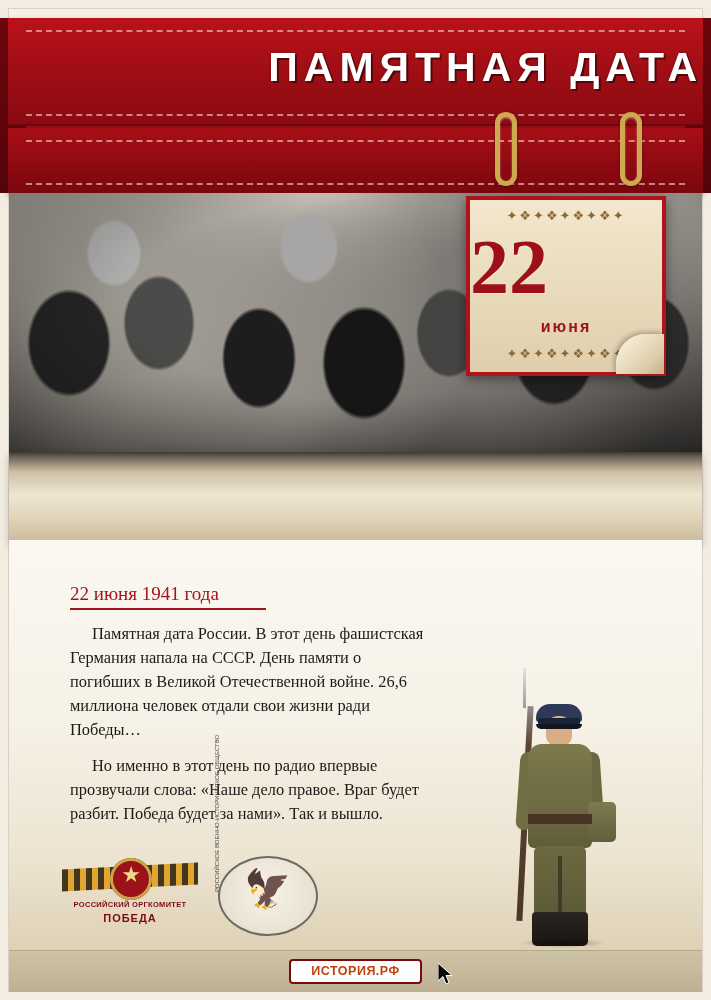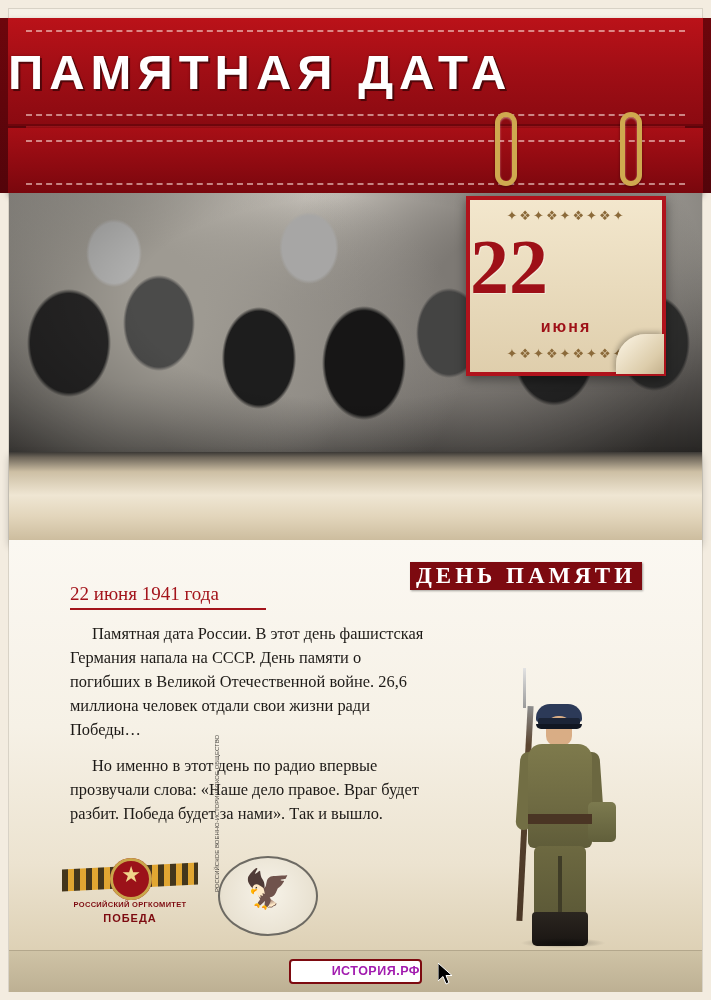--- a/index.html
+++ b/index.html
@@ -53,24 +53,24 @@
     position: absolute; left: 18px; right: 18px; height: 0;
     border-top: 2px dashed rgba(255,235,225,0.55);
   }
   .stitch.s1 { top: 12px; }
   .stitch.s2 { top: 96px; }
   .stitch.s3 { top: 122px; }
   .stitch.s4 { top: 165px; }
 
   .title-main {
     position: absolute; left: 0; top: 26px; width: 695px;
-    text-align: left;
+    text-align: right;
     font-family: "Liberation Sans", sans-serif;
     font-weight: bold;
-    font-size: 49px;
+    font-size: 41px;
     letter-spacing: 6px;
     color: #ffffff;
     text-shadow: 2px 2px 0 rgba(0,0,0,0.45), 0 0 3px rgba(0,0,0,0.3);
   }
   .title-sub {
     position: absolute; left: 0; top: 130px; width: 500px;
     text-align: center;
     font-weight: bold;
     font-size: 22px;
     letter-spacing: 2.2px;
@@ -279,25 +279,25 @@
   .footer-bar {
     position: absolute; left: 9px; top: 950px; width: 693px; height: 42px;
     background: linear-gradient(180deg,#cfc3a6 0%,#bdb093 100%);
     border-top: 1px solid #b3a78c;
   }
   .site-button {
     position: absolute; left: 289px; top: 959px; width: 133px; height: 25px;
     background: #ffffff;
     border: 2px solid #7d0a10;
     border-radius: 4px;
-    color: #a21caf;
+    color: #c2410c;
     font-weight: bold;
     font-size: 12.5px;
     letter-spacing: 0.5px;
-    text-align: right;
+    text-align: center;
     line-height: 21px;
   }
   .cursor {
     position: absolute; left: 438px; top: 963px; width: 0; height: 0;
   }
   .cursor svg { display: block; }
 </style>
 </head>
 <body>
 
@@ -338,21 +338,20 @@
 
   <div class="date-line">22 июня 1941 года</div>
   <div class="date-underline"></div>
 
   <div class="body-text">
     <p>Памятная дата России. В этот день фашистская Германия напала на СССР. День памяти о погибших в Великой Отечественной войне. 26,6 миллиона человек отдали свои жизни ради Победы…</p>
     <p>Но именно в этот день по радио впервые прозвучали слова: «Наше дело правое. Враг будет разбит. Победа будет за нами». Так и вышло.</p>
   </div>
 
   <div class="stamp">
-    <div class="line l1">ДЕНЬ ПАМЯТИ</div>
   </div>
 
   <div class="soldier">
     <div class="sol-bayonet"></div>
     <div class="sol-rifle"></div>
     <div class="sol-cap"></div>
     <div class="sol-head"></div>
     <div class="sol-cap-band"></div>
     <div class="sol-cap-peak"></div>
     <div class="sol-armL"></div>

